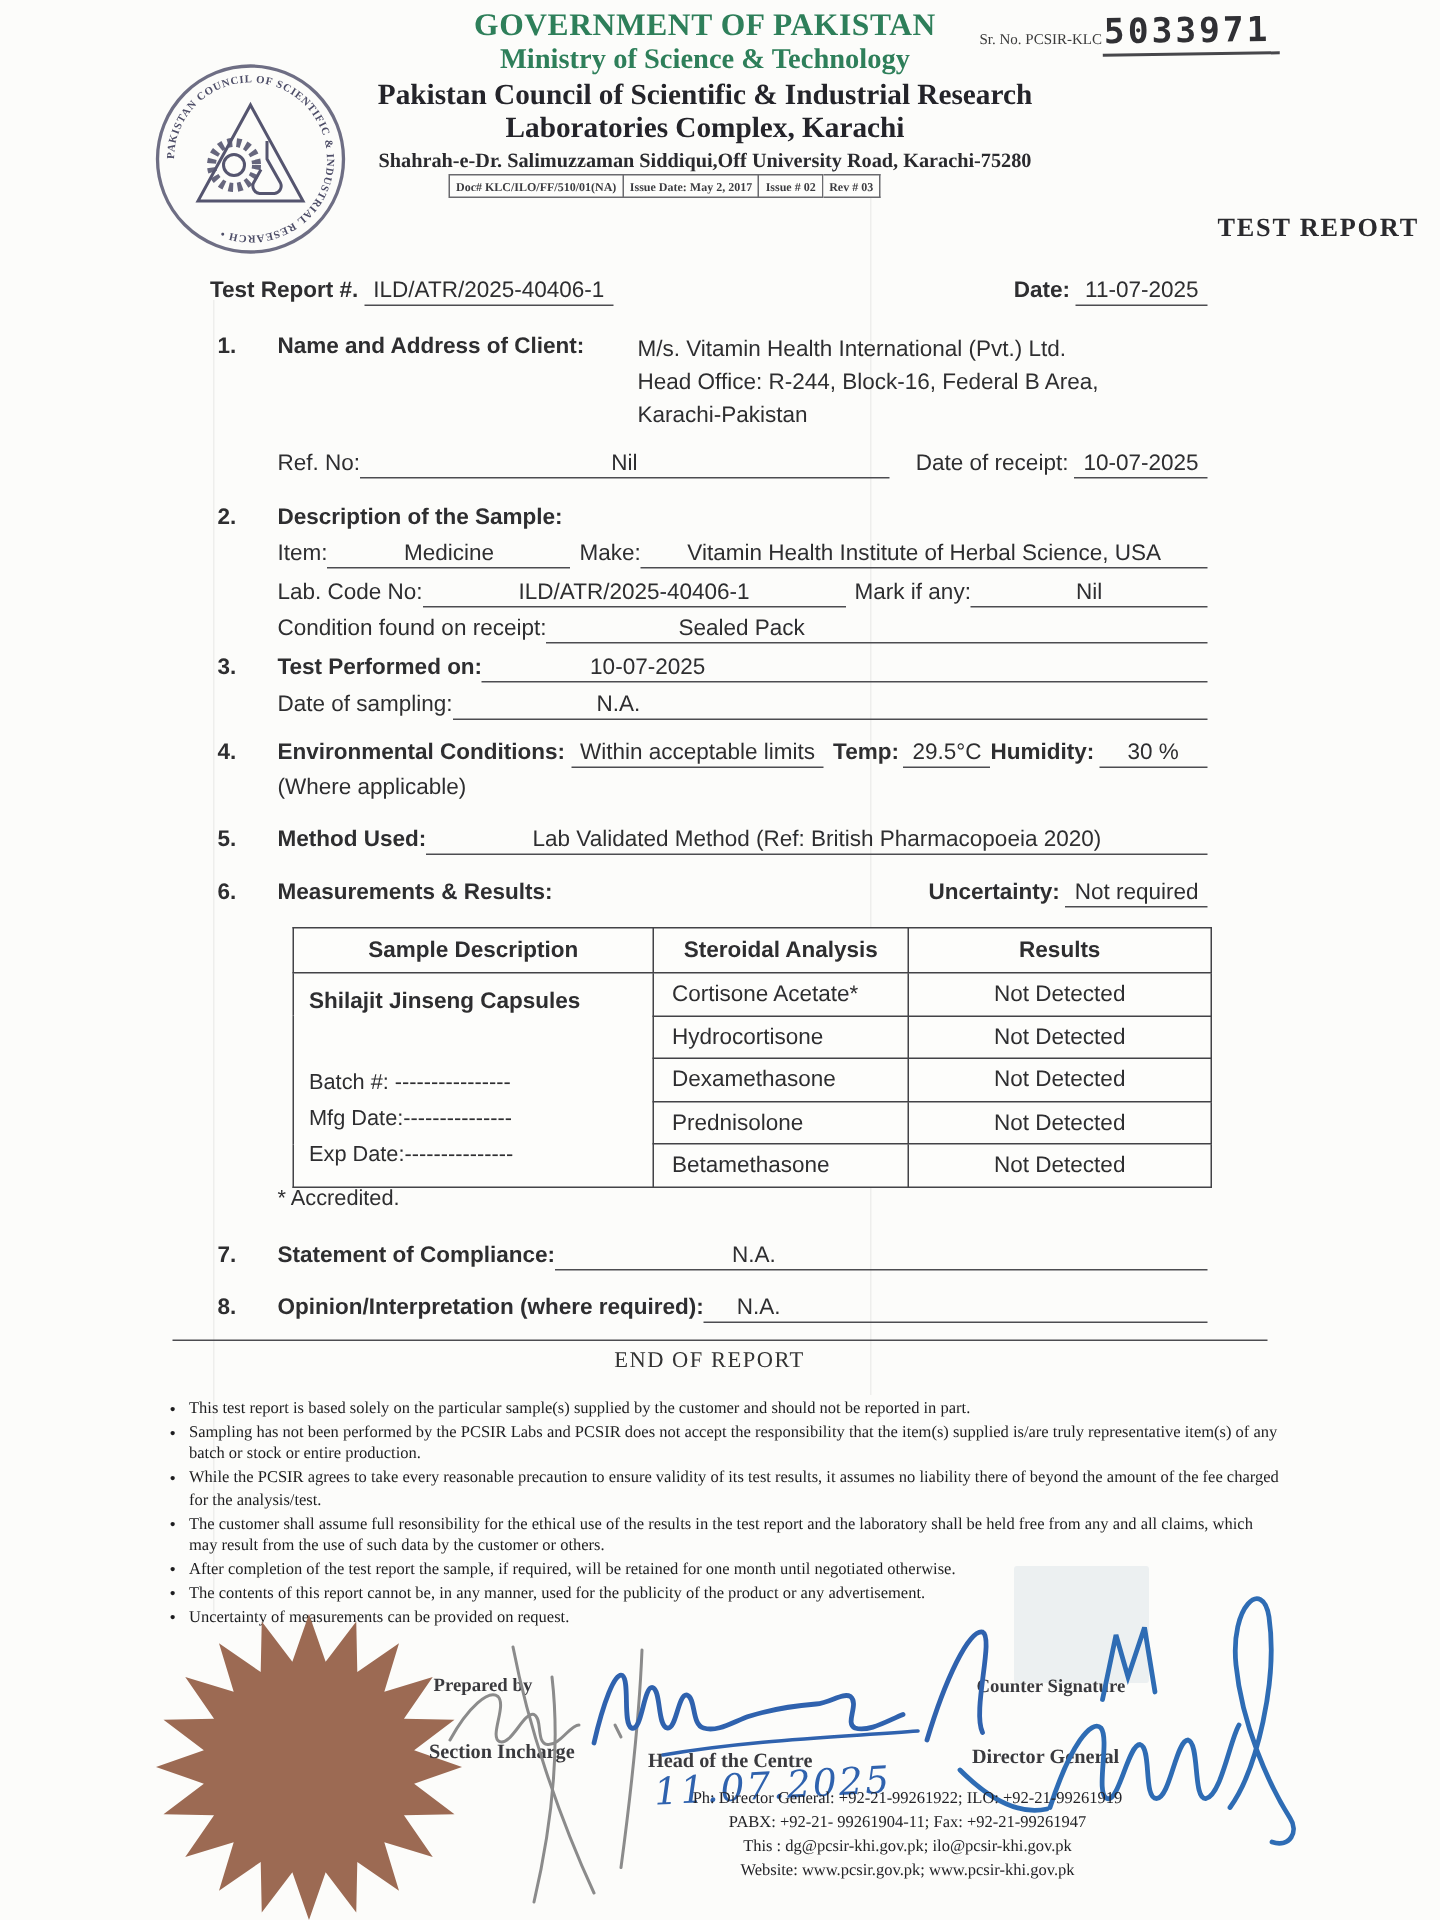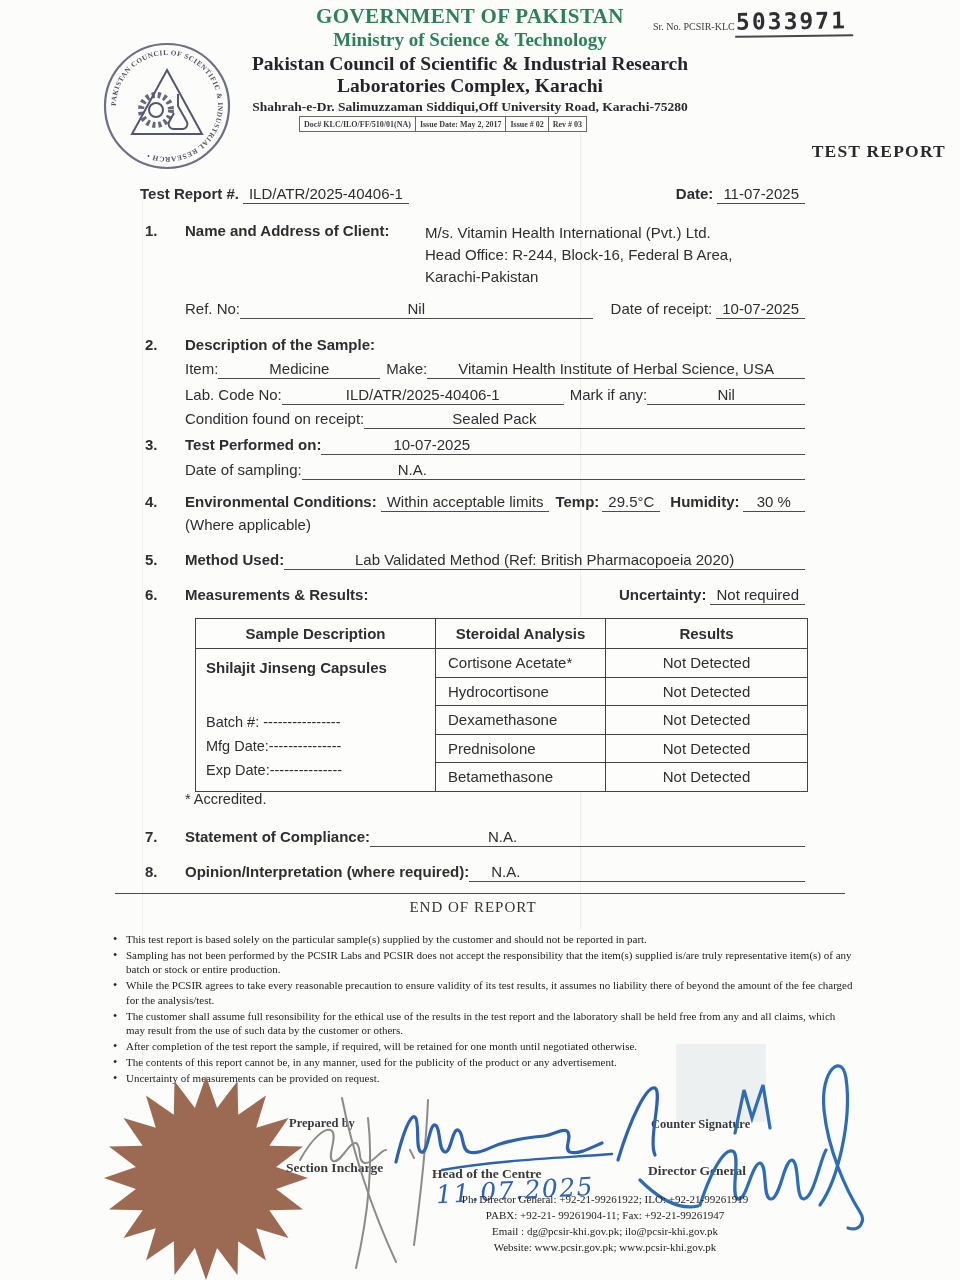--- a/index.html
+++ b/index.html
@@ -28,21 +28,21 @@
   .docbox span:first-child { border-left-width:1px; }
   .title { left:0; top:141px; width:946px; text-align:right; font-family:"Liberation Serif",serif; font-weight:700; font-size:17.5px; letter-spacing:1.2px; color:#2a2a2e; }
 
   
   .row { position:absolute; display:flex; align-items:center; font-size:15px; white-space:nowrap; color:#2e2e30; }
   .lbl { font-weight:700; padding-bottom:2px; }
   .plain { padding-bottom:2px; }
   .num { font-weight:700; flex:0 0 40px; padding-bottom:2px; }
   .fill { flex:1 1 auto; border-bottom:1.6px solid #4c4c50; text-align:center; padding:0 4px 1px; overflow:hidden; }
   .uval { border-bottom:1.6px solid #4c4c50; padding:0 6px 1px; }
-  .ml6 { margin-left:6px; } .ml10 { margin-left:10px; }
+  .ml6 { margin-left:6px; } .ml10 { }
   .client-block { left:425px; top:222px; font-size:15px; line-height:22px; color:#2e2e30; }
   .footnote { left:185px; top:791px; font-size:14.5px; color:#2e2e30; }
   .eor-line { left:115px; top:893px; width:730px; border-top:1.6px solid #4c4c50; }
   .eor { left:0; top:899px; width:946px; text-align:center; font-family:"Liberation Serif",serif; font-size:15px; letter-spacing:1px; color:#333; }
 
   
   .results { position:absolute; left:195px; top:618px; width:612px; border-collapse:collapse; table-layout:fixed; font-size:15px; color:#2e2e30; background:#fdfdfb; }
   .results th, .results td { border:1.6px solid #434347; }
   .results th { font-weight:700; height:30px; text-align:center; }
   .results td { height:28.5px; }
@@ -285,15 +285,15 @@
     <path d="M 735 1133 L 744 1090 L 752 1118 L 763 1085 L 770 1128"></path>
     <path d="M 640 1180 C 660 1200 680 1210 698 1206"></path>
     <path d="M 700 1205 C 714 1162 728 1146 734 1152 C 740 1160 730 1196 738 1199 C 746 1202 752 1163 760 1163 C 768 1165 762 1199 771 1199 C 780 1199 784 1160 792 1160 C 800 1162 795 1200 804 1199 C 814 1197 820 1160 826 1150"></path>
     <path d="M 820 1205 C 838 1180 852 1120 846 1078 C 842 1052 820 1070 824 1110 C 828 1150 846 1190 860 1212 C 866 1221 860 1232 848 1228"></path>
   </g>
 </svg>
 
 <div class="abs footer">
   <div>Ph: Director General: +92-21-99261922; ILO: +92-21-99261919</div>
   <div>PABX: +92-21- 99261904-11; Fax: +92-21-99261947</div>
-  <div>Email : dg@pcsir-khi.gov.pk; ilo@pcsir-khi.gov.pk</div>
+  <div>This : dg@pcsir-khi.gov.pk; ilo@pcsir-khi.gov.pk</div>
   <div>Website: www.pcsir.gov.pk; www.pcsir-khi.gov.pk</div>
 </div>
 
 </body></html>

